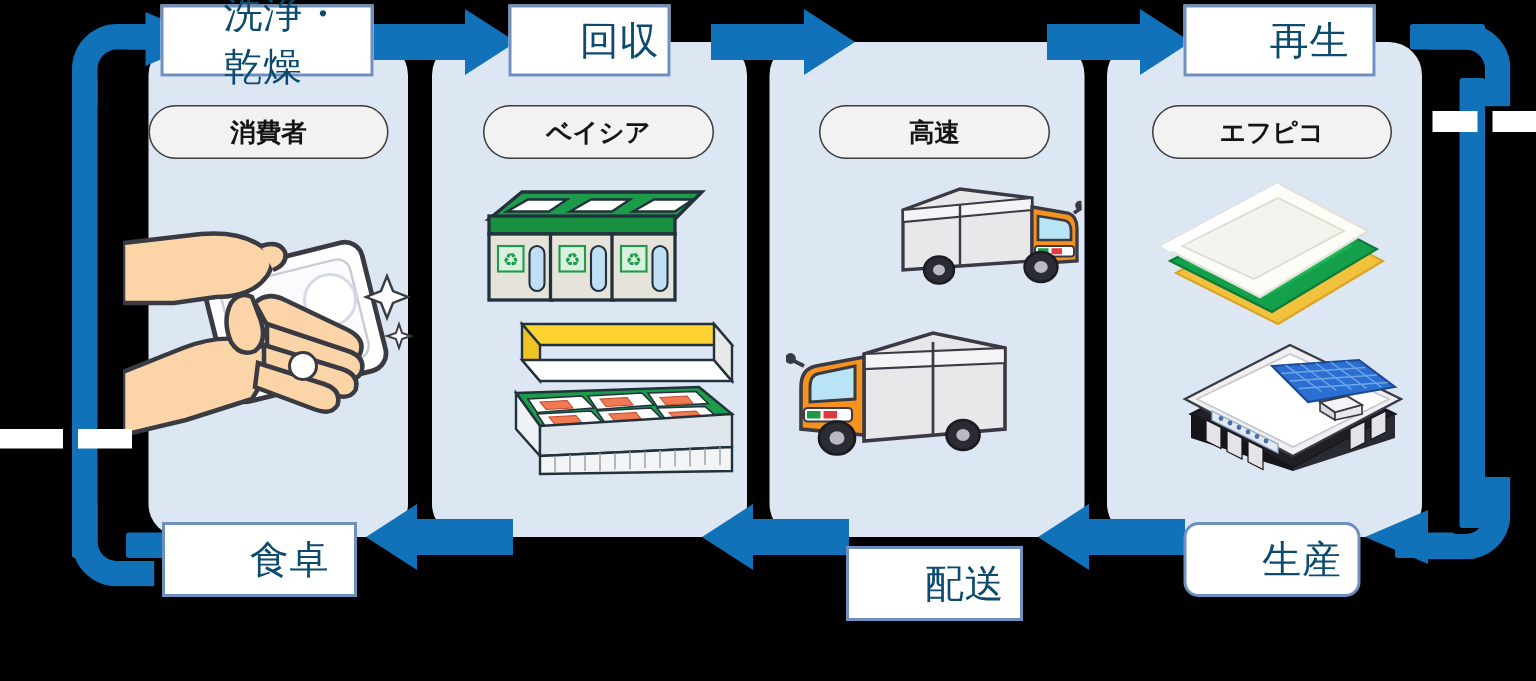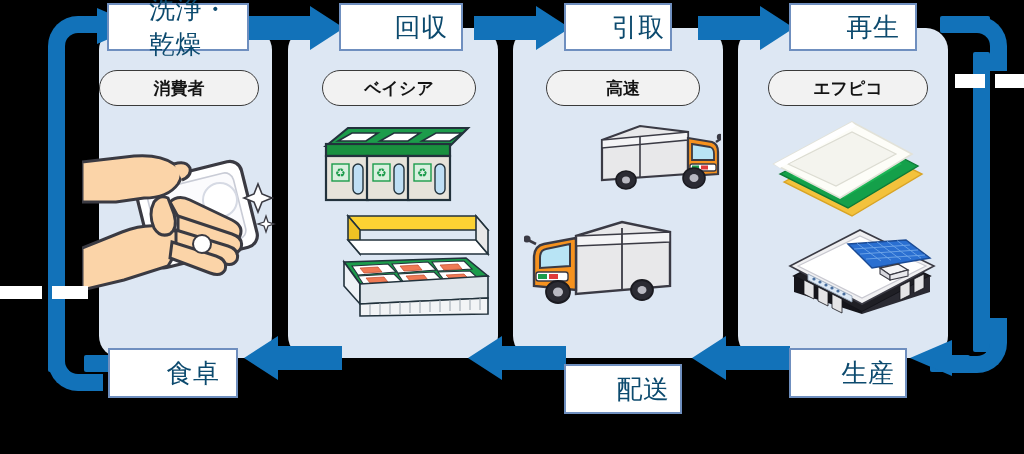--- a/index.html
+++ b/index.html
@@ -207,21 +207,21 @@
       <path d="M90 102 L134 116 Q146 120 143 130 Q139 137 128 133 L88 118 Z" fill="#fbd4a8" stroke="#3a3a42" stroke-width="3"></path>
 
       <path d="M86 58 Q78 54 72 62 Q66 74 72 88 Q78 98 88 94 Q96 88 92 74 Z" fill="#fbd4a8" stroke="#3a3a42" stroke-width="3"></path>
 
       <circle cx="120" cy="104" r="9" fill="#ffffff" stroke="#3a3a42" stroke-width="2"></circle>
     </svg>
   </div>
 
   <div class="stagebox bottom" style="left:108px; width:130px;">食卓</div>
 
-  <div class="stagebox top" style="left:339px; width:124px;">回収</div>
+  <div class="stagebox top" style="left:339px; width:108px;">回収</div>
 
   <div class="pill" style="left:322px; width:152px;">ベイシア</div>
 
   <div class="art" style="left:318px; top:116px;">
     <svg width="158" height="90" viewBox="0 0 158 90">
 
       <polygon points="8,30 30,12 150,12 132,30" fill="#1c9c4b" stroke="#22323c" stroke-width="2.2"></polygon>
       <rect x="8" y="28" width="124" height="12" fill="#19903f" stroke="#22323c" stroke-width="2.2"></rect>
 
       <polygon points="20,25 34,17 60,17 48,25" fill="#ffffff" stroke="#22323c" stroke-width="1.6"></polygon>
@@ -287,21 +287,20 @@
           <line x1="110" y1="86" x2="110" y2="98"></line>
         <line x1="120" y1="86" x2="120" y2="97"></line>
           <line x1="130" y1="85" x2="130" y2="97"></line>
         <line x1="140" y1="85" x2="140" y2="96"></line>
           <line x1="150" y1="84" x2="150" y2="96"></line>
       </g>
     </svg>
   </div>
 
 
-  <div class="stagebox top" style="left:564px; width:108px;">引取</div>
 
   <div class="pill" style="left:546px; width:152px;">高速</div>
 
   <div class="art" style="left:596px; top:118px;">
     <svg width="125" height="82" viewBox="0 0 125 82">
 
       <polygon points="6,22 44,8 92,14 92,56 6,62" fill="#e8e8ea" stroke="#3a3a44" stroke-width="2.2"></polygon>
       <polygon points="6,22 92,14 92,22 6,30" fill="#f4f4f6" stroke="#3a3a44" stroke-width="1.4"></polygon>
       <line x1="44" y1="18" x2="44" y2="60" stroke="#3a3a44" stroke-width="1.6"></line>
 
@@ -404,15 +403,15 @@
         <circle cx="34" cy="65" r="1.6"></circle>
           <circle cx="40" cy="68" r="1.6"></circle>
         <circle cx="46" cy="71" r="1.6"></circle>
           <circle cx="52" cy="74" r="1.6"></circle>
         <circle cx="58" cy="77" r="1.6"></circle>
           <circle cx="64" cy="80" r="1.6"></circle>
       </g>
     </svg>
   </div>
 
-  <div class="stagebox bottom" style="left:789px; width:118px;">生産</div>
+  <div class="stagebox bottom" style="left:789px; width:118px;border-radius:10px;">生産</div>
 
 </div>
 
 </body></html>

